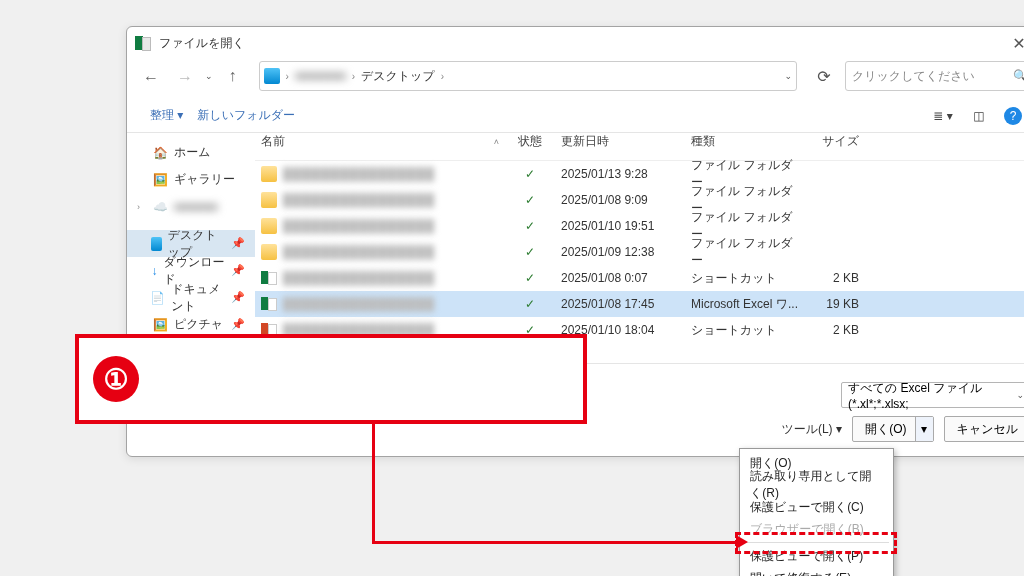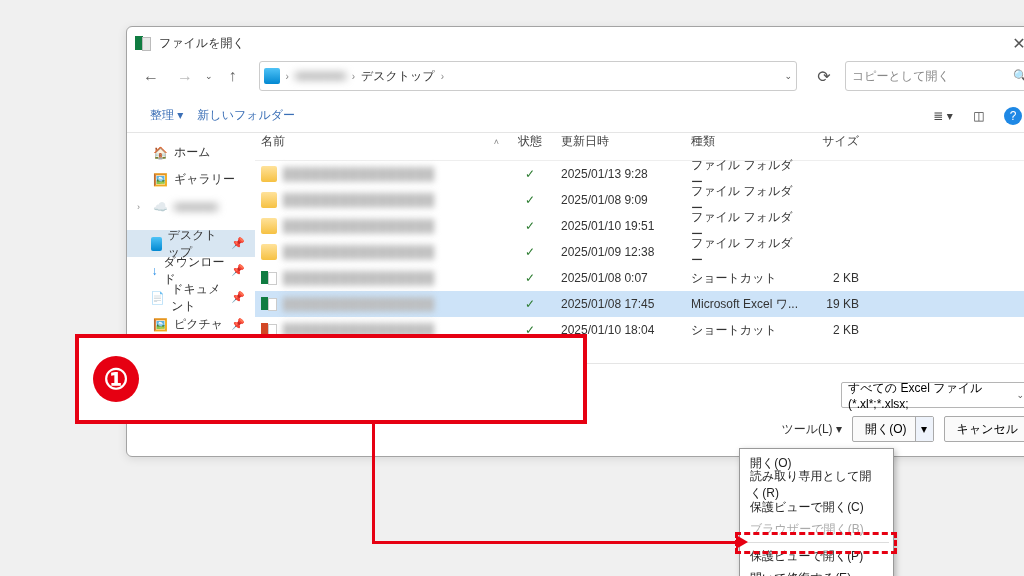--- a/index.html
+++ b/index.html
@@ -111,21 +111,21 @@
       <span class="desk-ico"></span>
       <span class="crumbsep">›</span>
       <span class="blur">■■■■■■■</span>
       <span class="crumbsep">›</span>
       <span>デスクトップ</span>
       <span class="crumbsep">›</span>
       <span style="margin-left:auto" class="caret">⌄</span>
     </div>
     <span class="refresh">⟳</span>
     <div class="searchbox">
-      <span>コピーとして開く</span>
+      <span>クリックしてください</span>
       <span class="sico">🔍</span>
     </div>
   </div>
 
   <div class="toolbar">
     <span>整理 ▾</span>
     <span>新しいフォルダー</span>
     <span class="spacer"></span>
     <span class="view-ico">≣ ▾</span>
     <span class="view-ico">◫</span>

